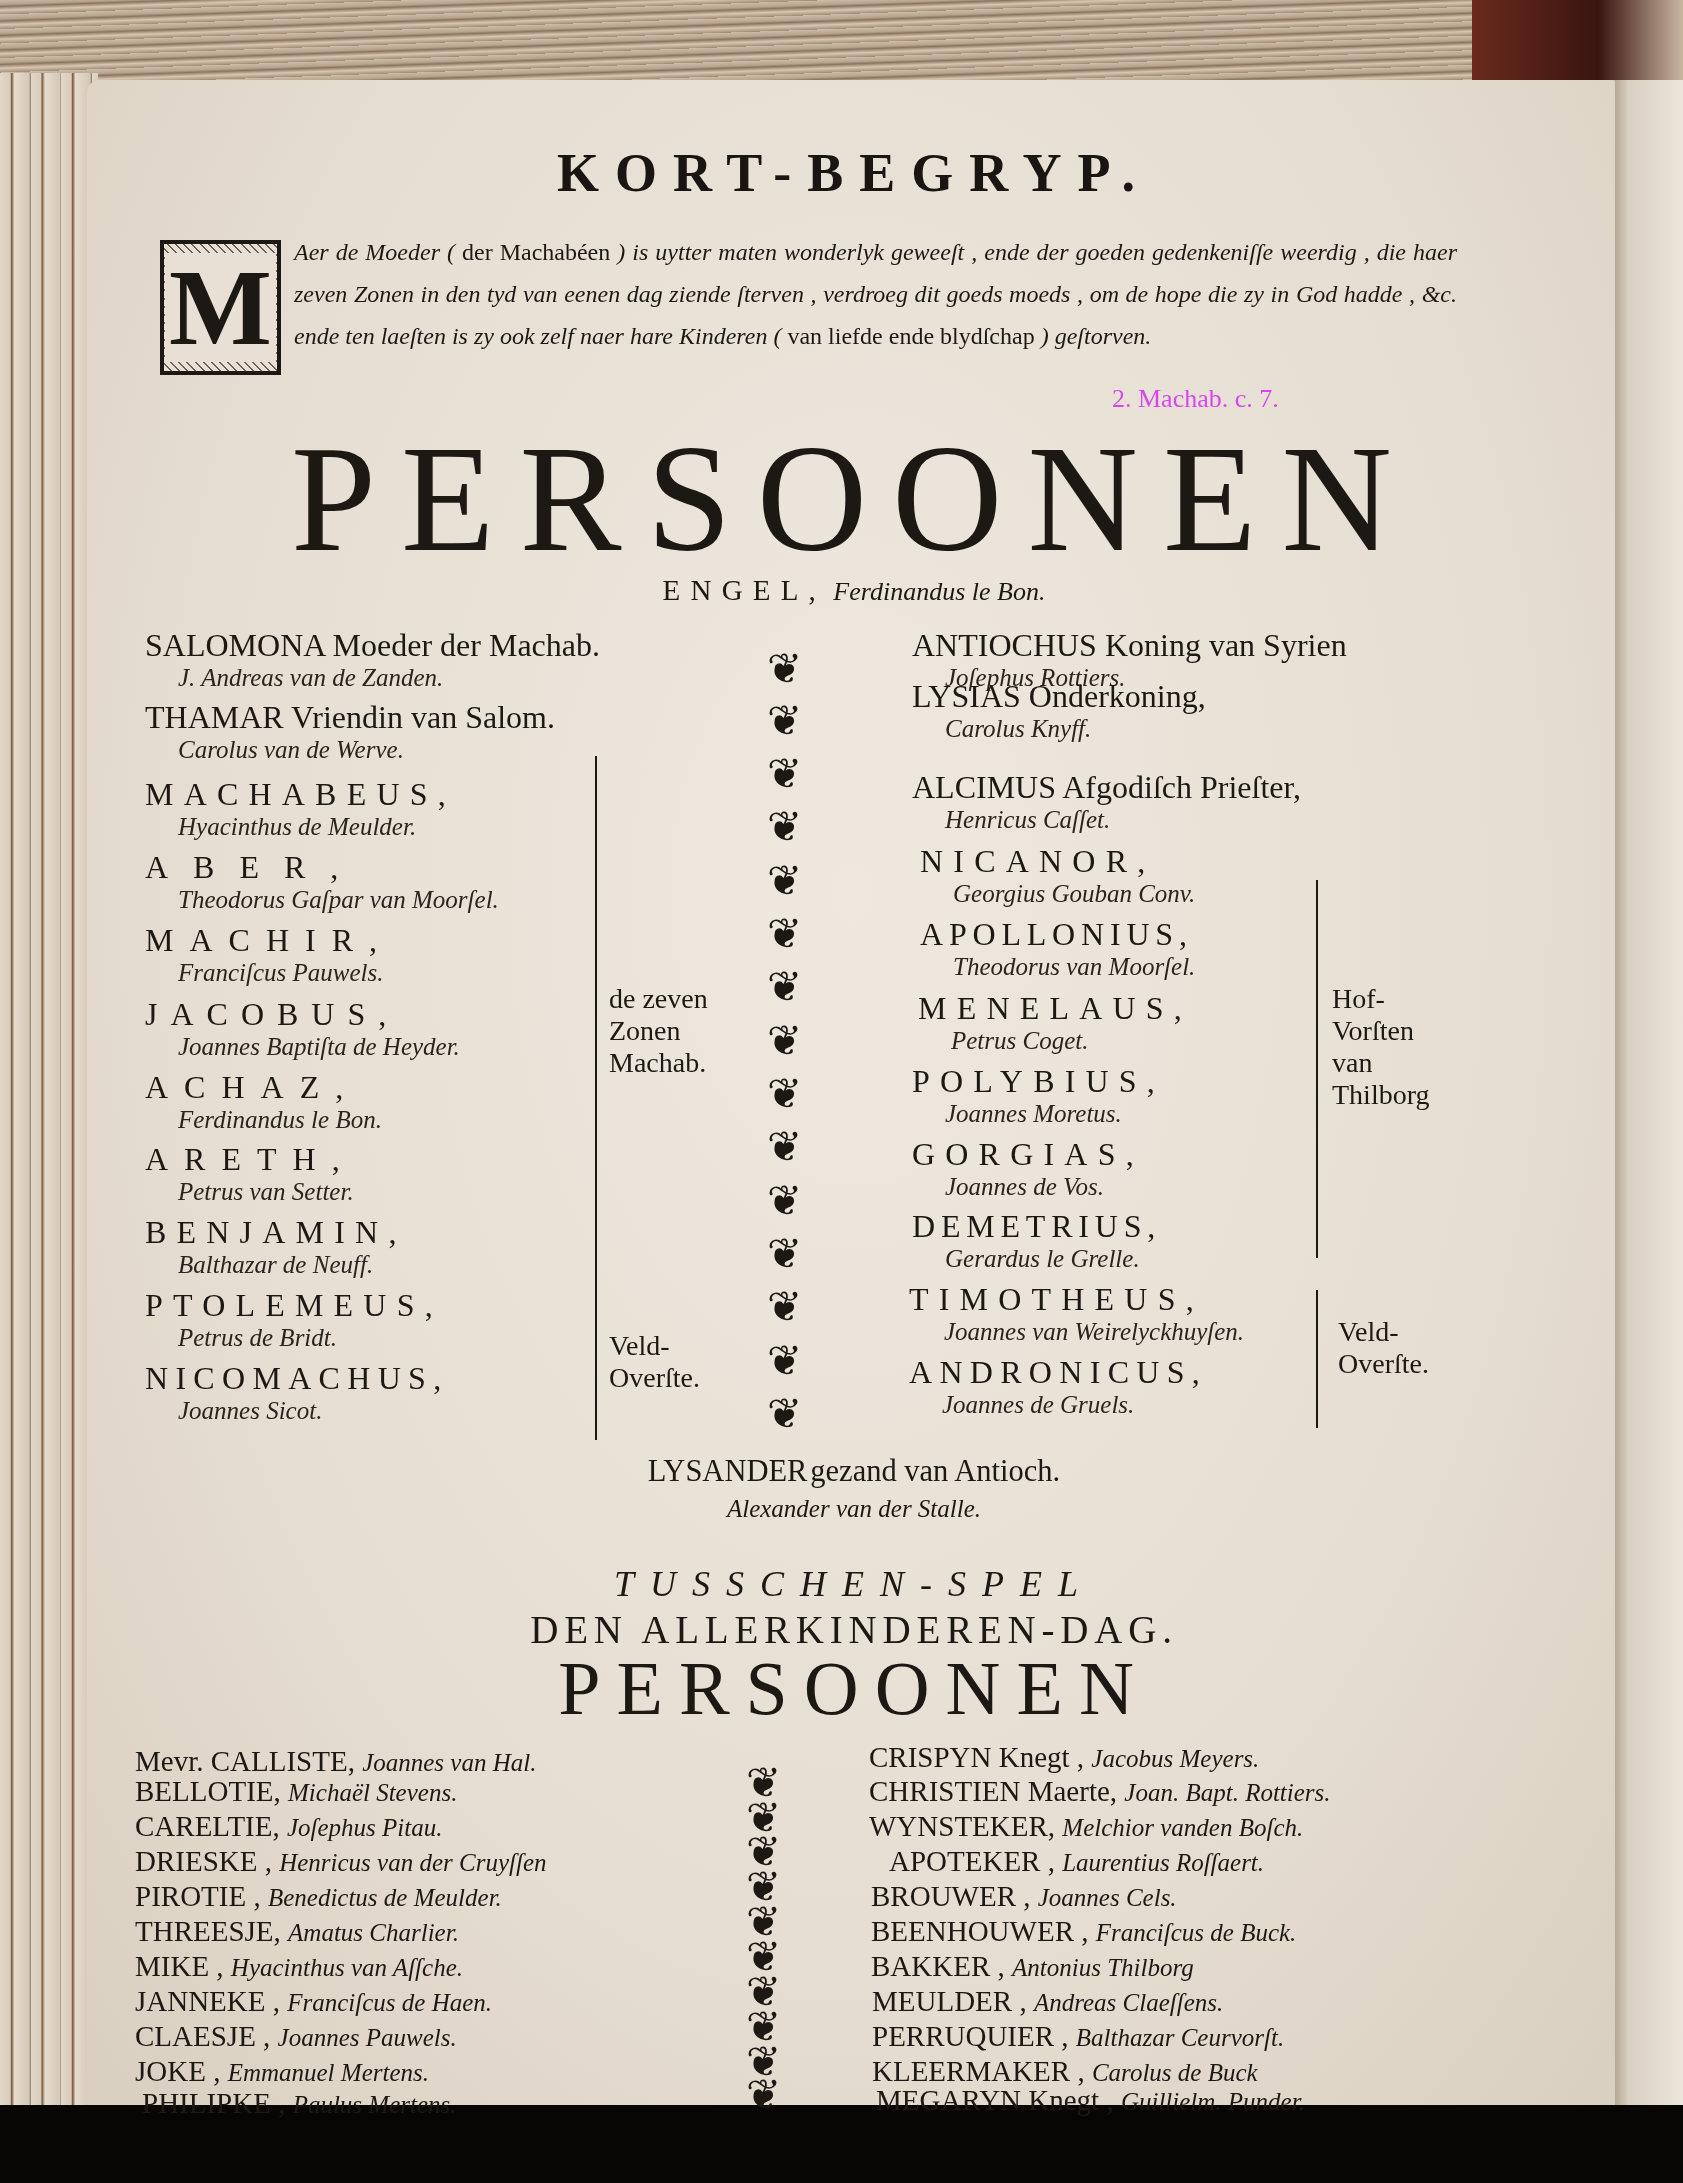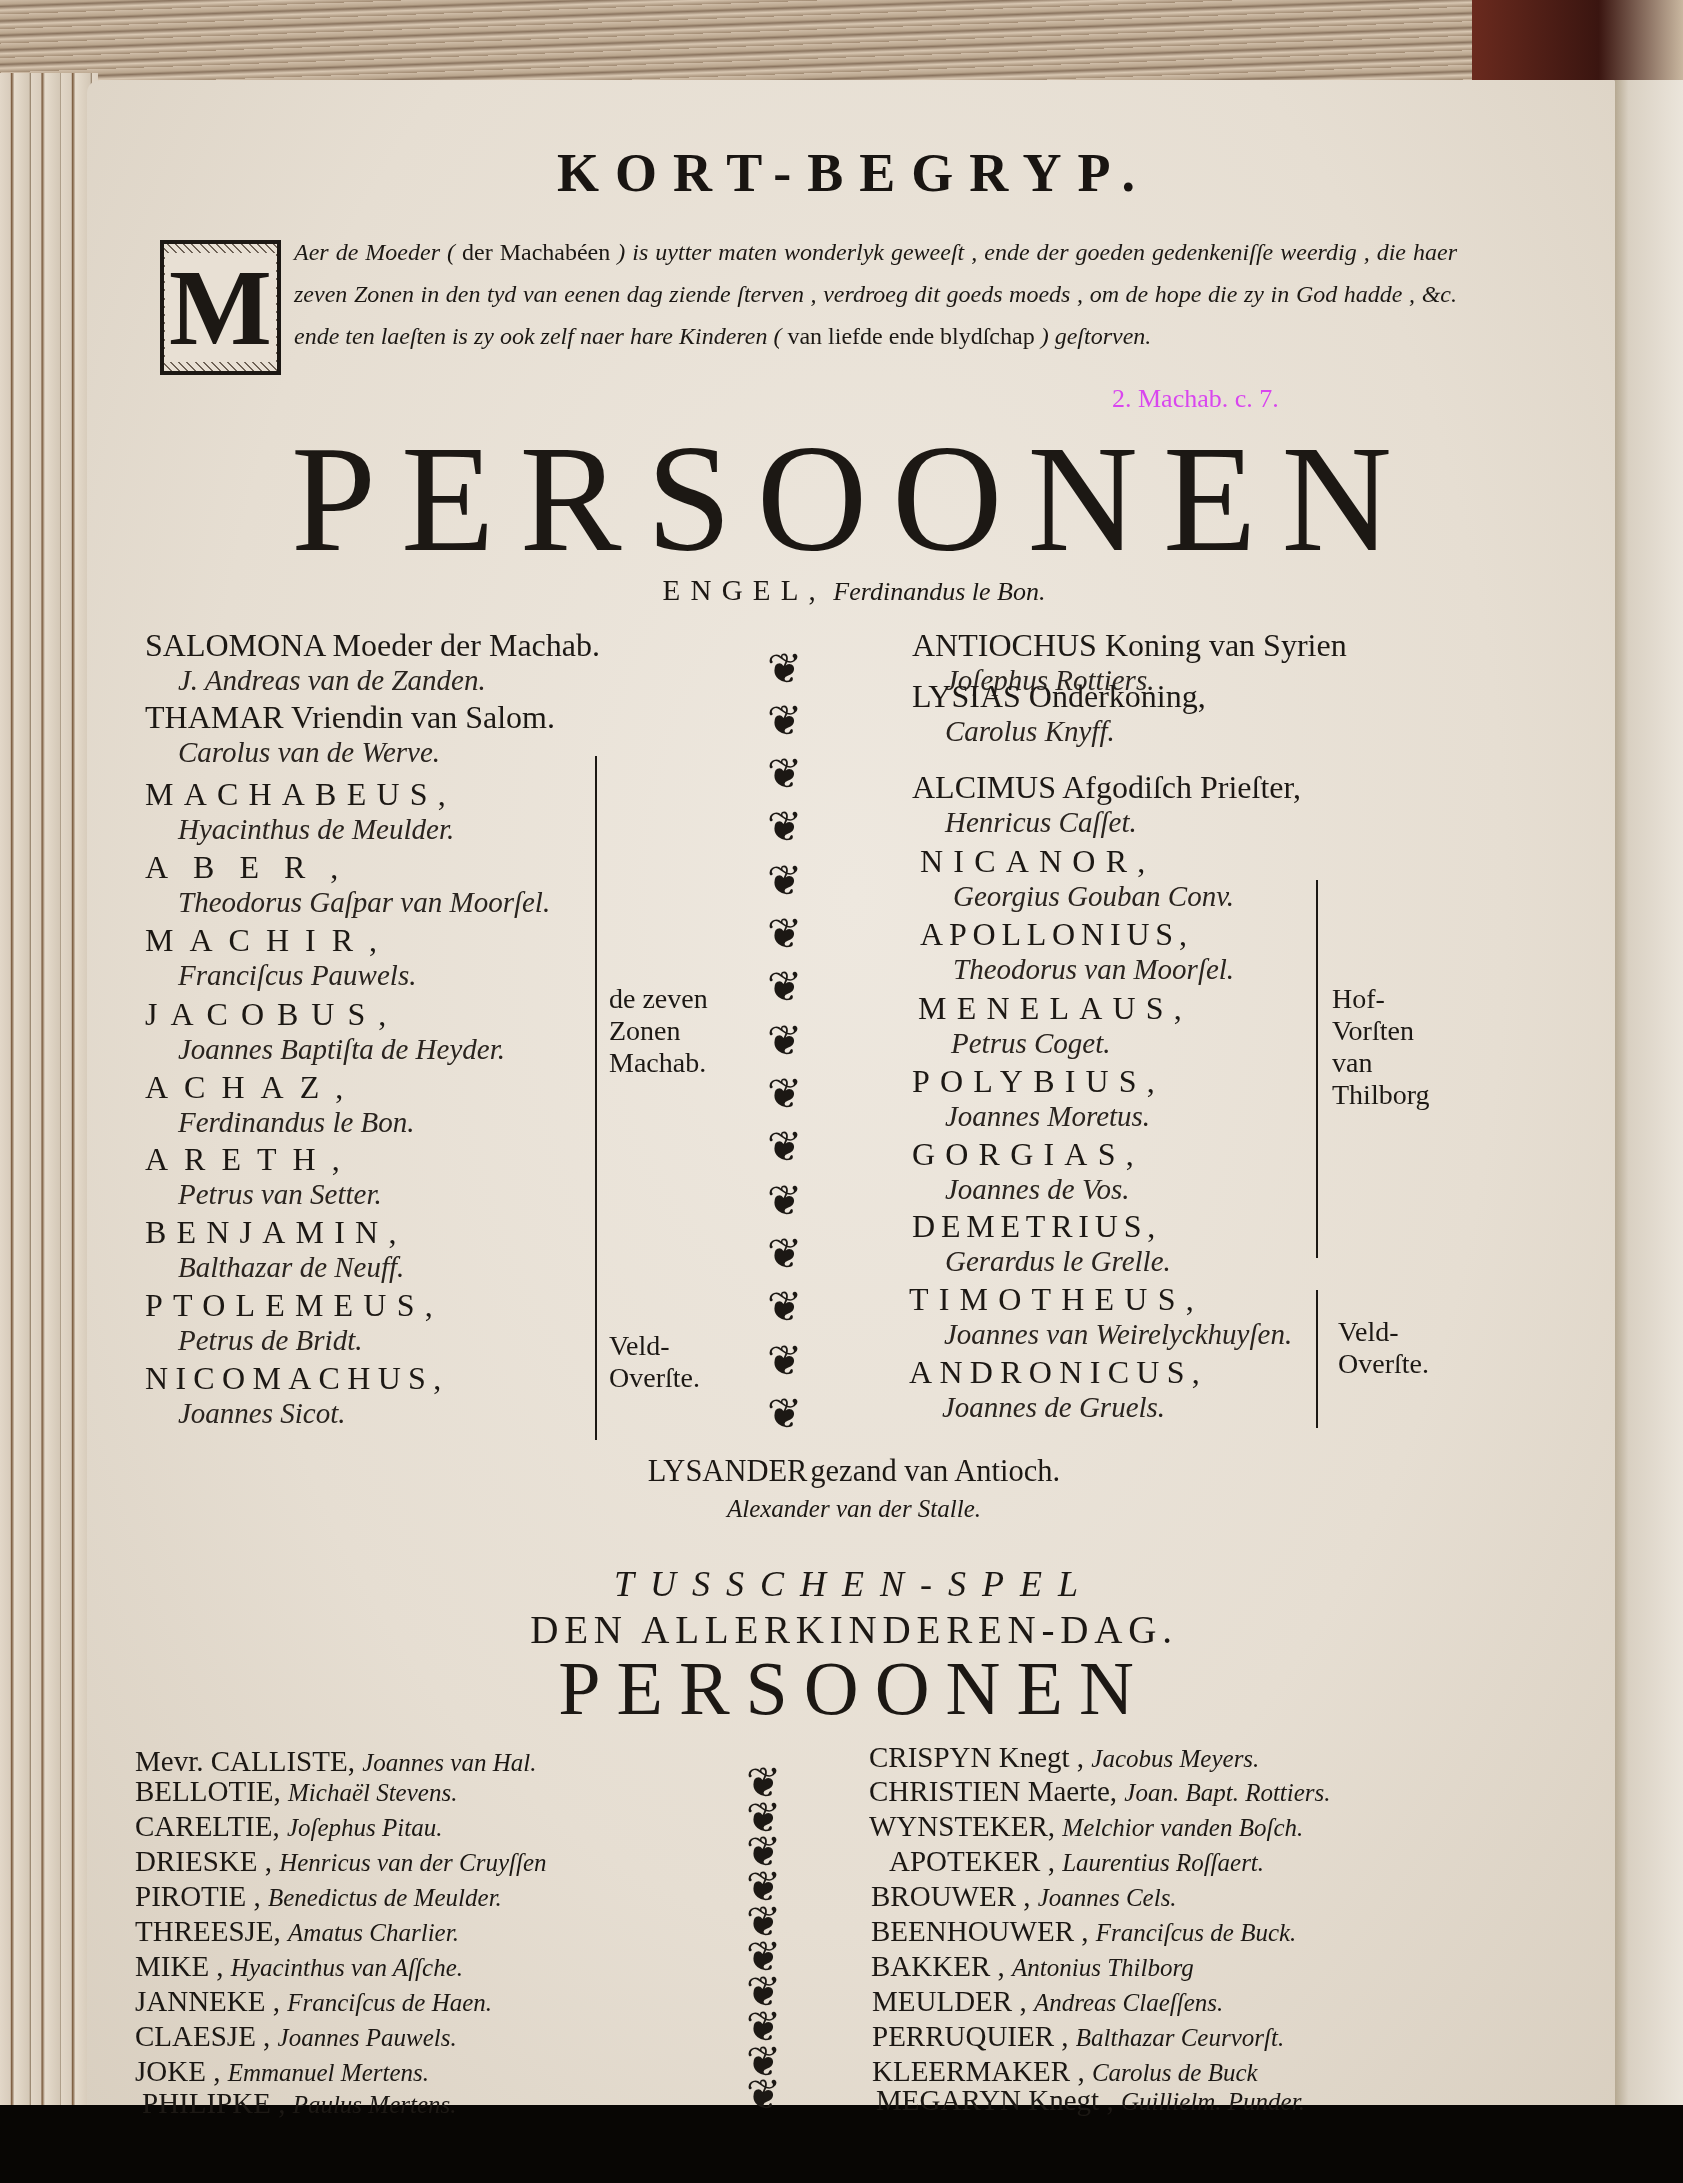--- a/index.html
+++ b/index.html
@@ -66,21 +66,21 @@
     left: 87px; width: 1534px; top: 422px; font-size: 153px; letter-spacing: 25px;
     text-align: center; color: #1c1814; line-height: 1;
   }
   .engel { left: 87px; width: 1534px; top: 574px; text-align: center; font-size: 29px; }
   .engel .role { letter-spacing: 10.2px; }
   .engel .actor { font-style: italic; font-size: 26px; }
   .entry { position: absolute; white-space: nowrap; }
   .char { font-size: 32px; color: #1c1814; }
   .char.spaced { letter-spacing: 10.2px; }
   .char .desc { letter-spacing: 0; }
-  .actor-it { font-size: 29px; font-style: italic; color: #2a241f; padding-left: 33px; }
+  .actor-it { font-size: 25px; font-style: italic; color: #2a241f; padding-left: 33px; }
 
   .ornament {
     position: absolute; left: 752px; width: 65px; height: 33px; font-size: 42px; line-height: 33px;
     text-align: center; color: #1c1814;
   }
   .bracket {
     position: absolute; border-left: 2.9px solid #1c1814; width: 13px;
   }
   .group-label { position: absolute; font-size: 28px; line-height: 32px; color: #1c1814; }
 

